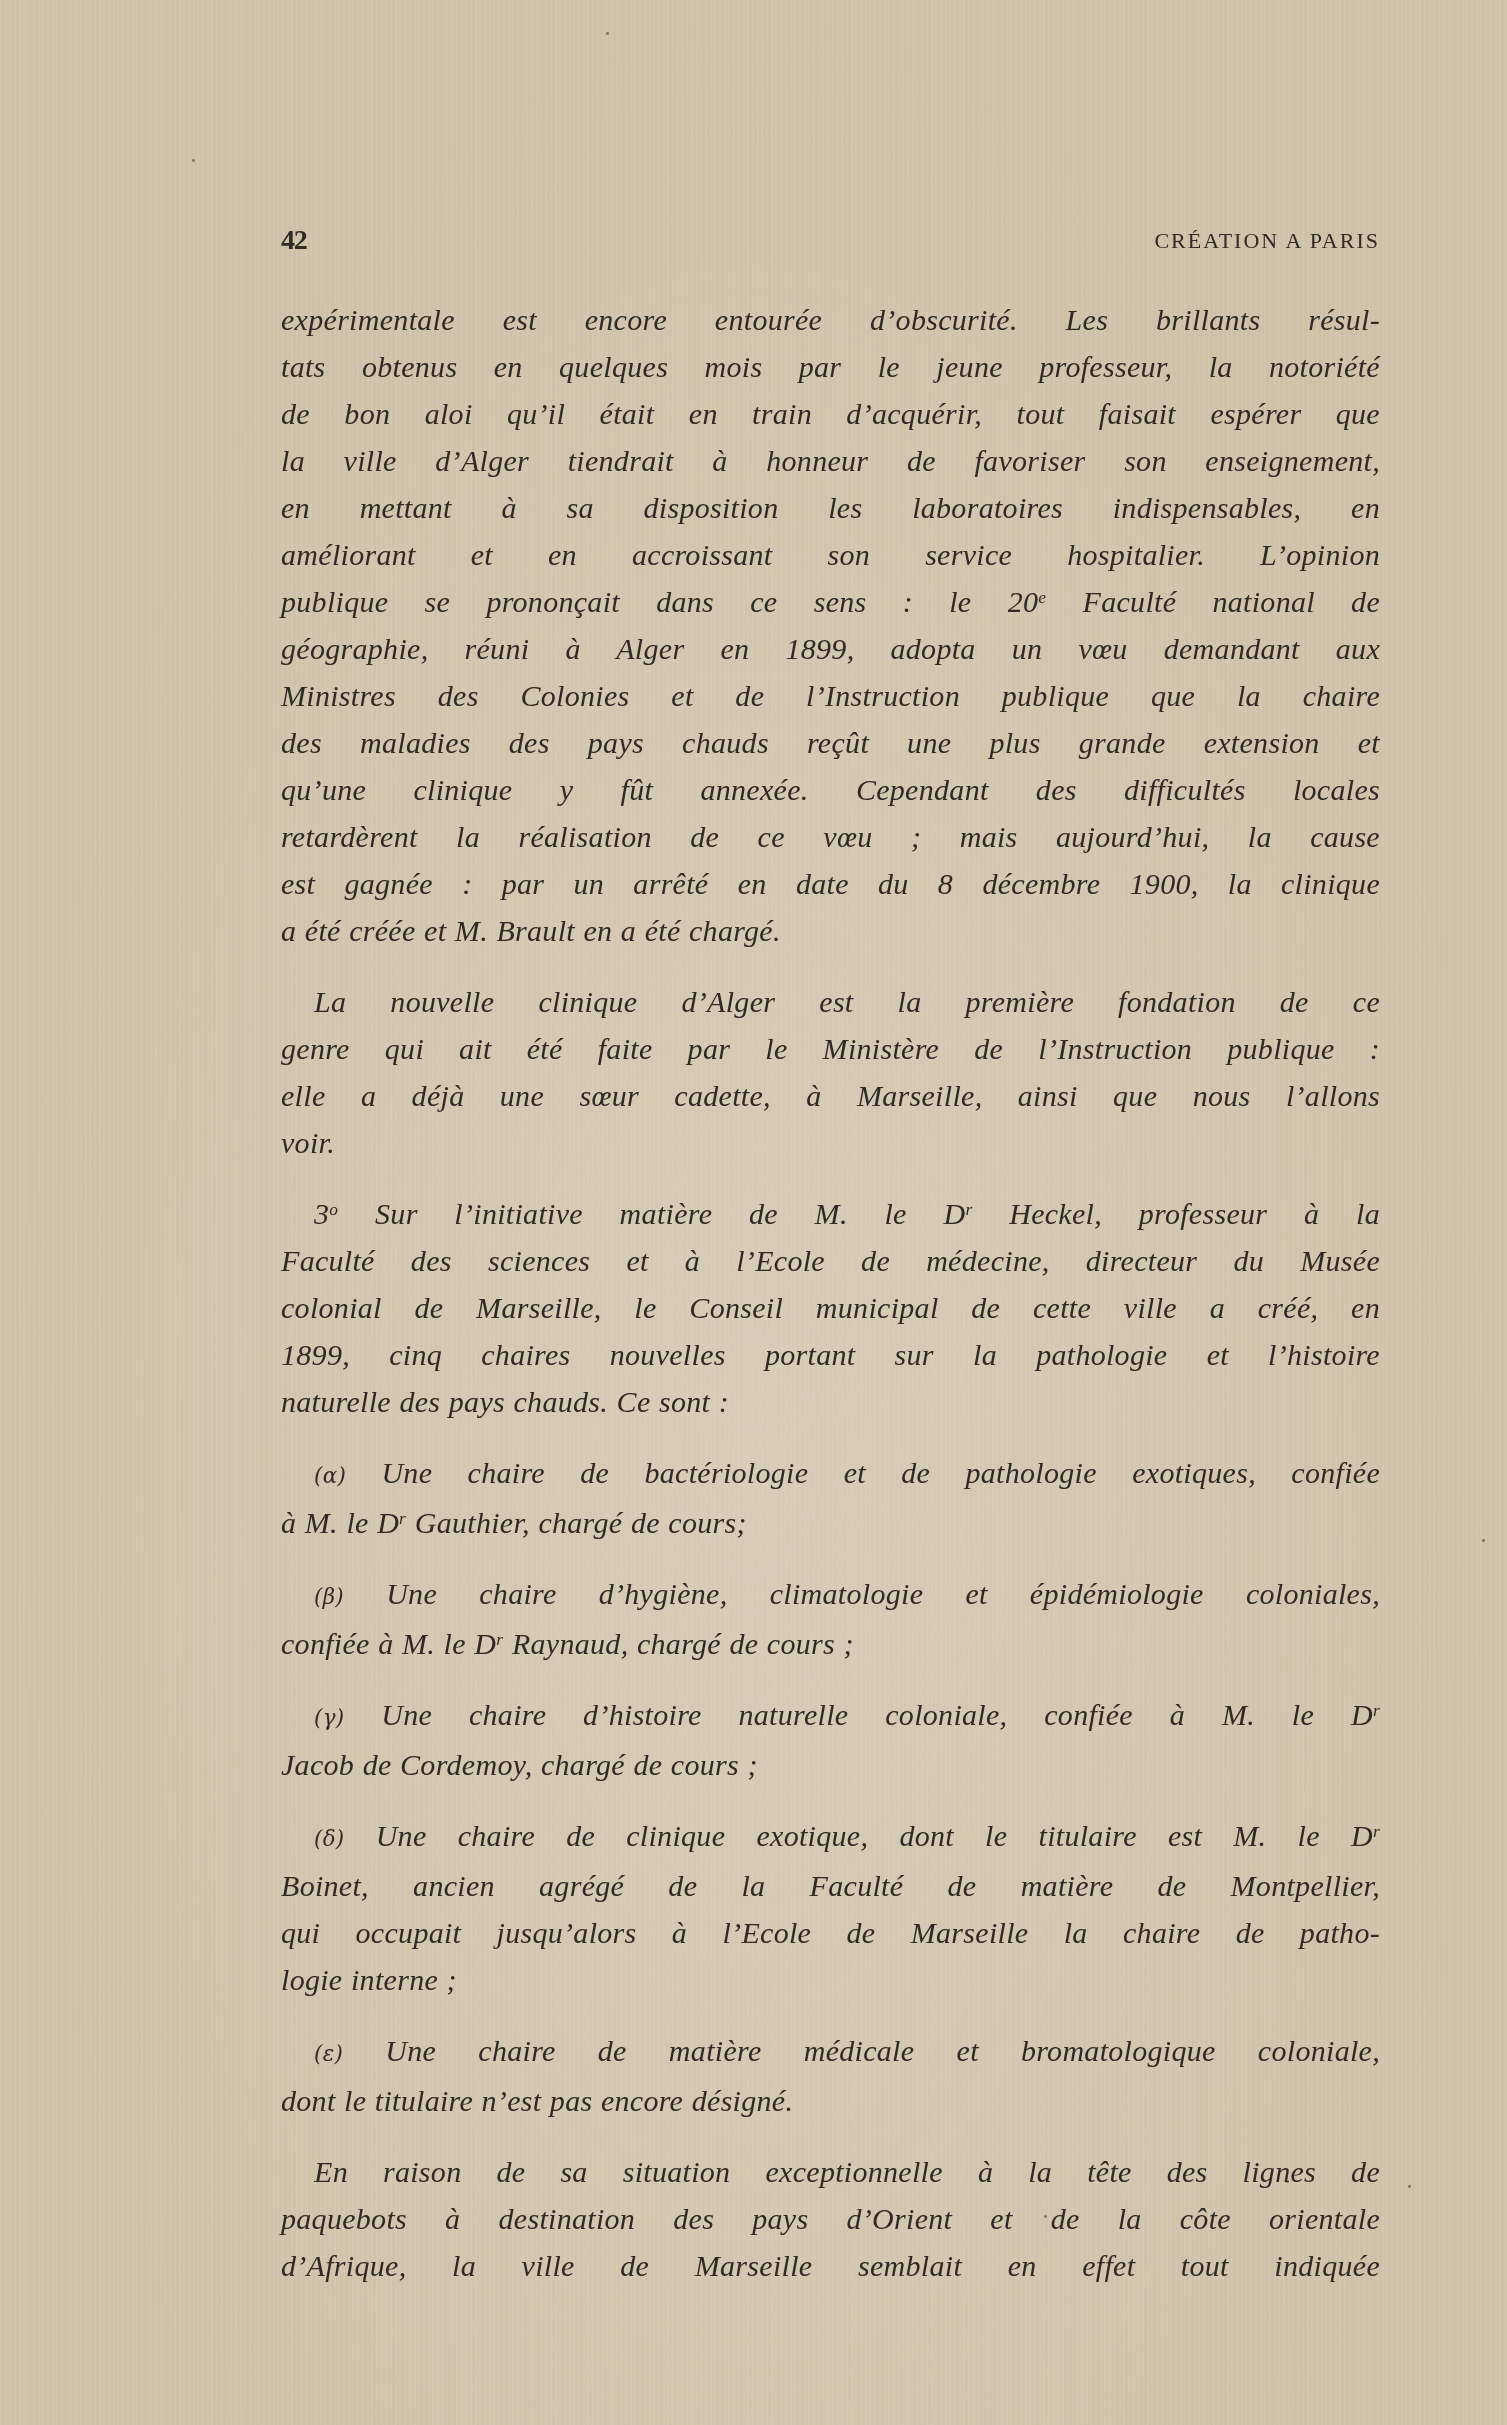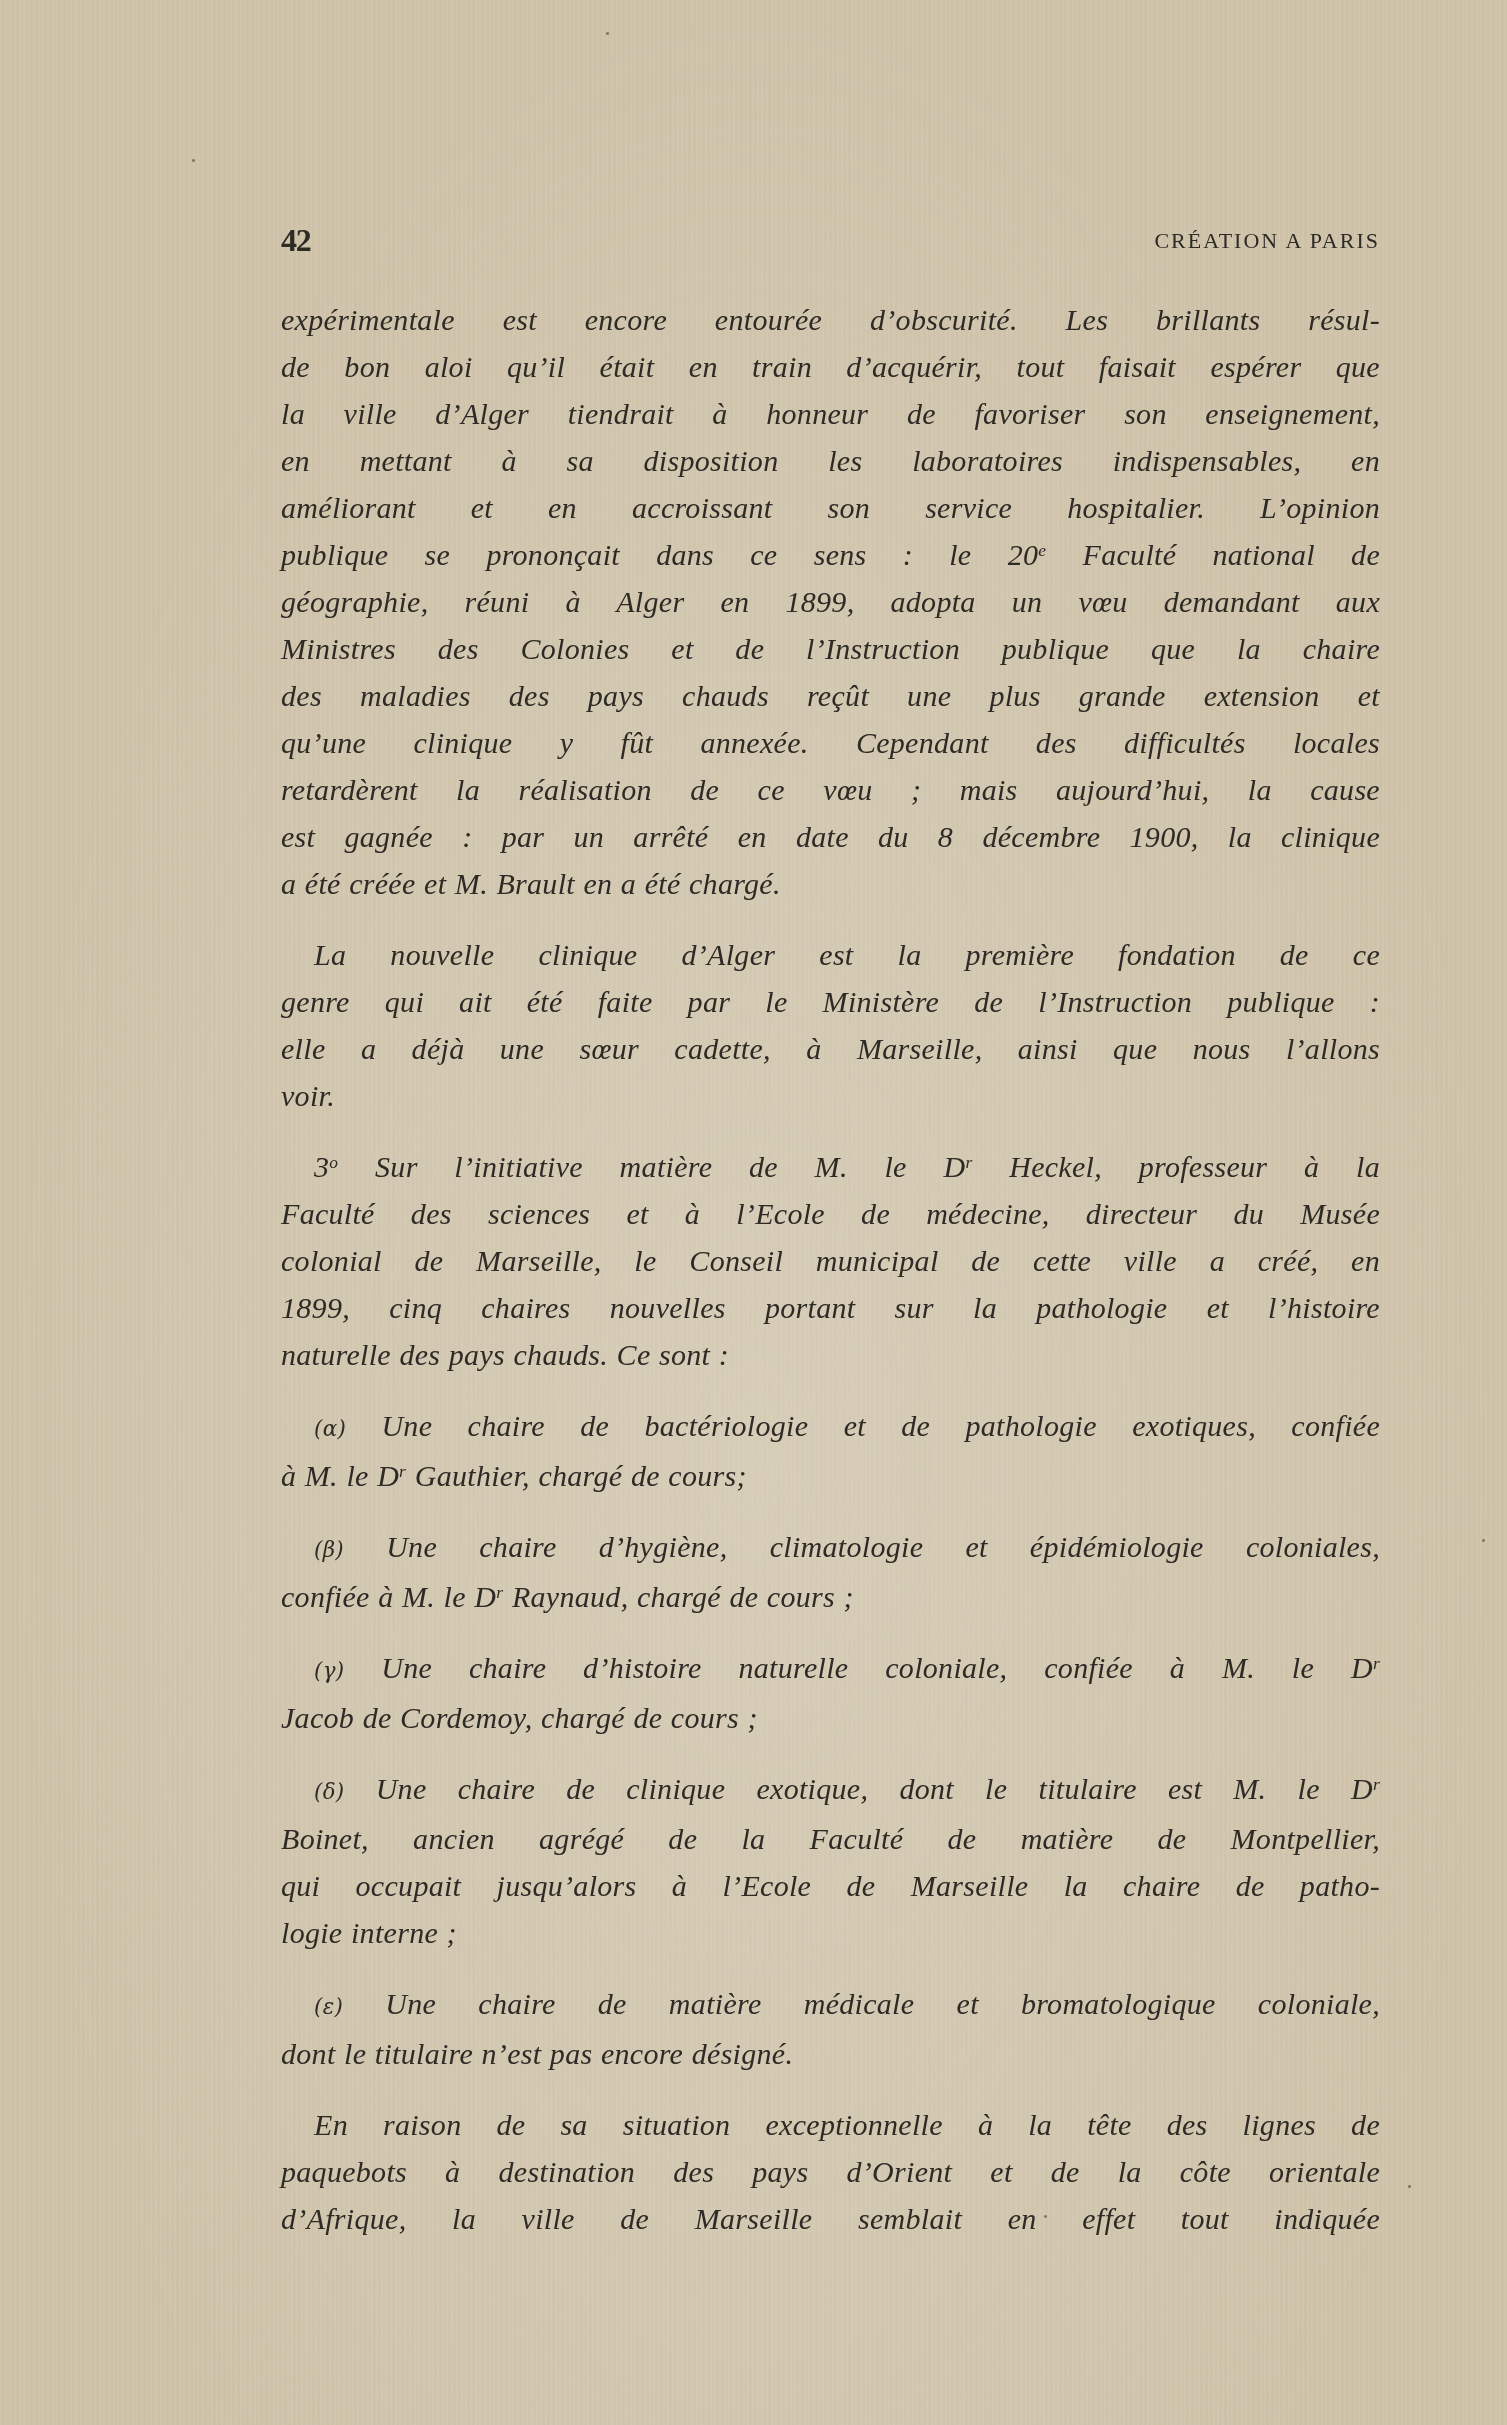--- a/index.html
+++ b/index.html
@@ -26,21 +26,21 @@
     }
     .running-head {
       position: relative;
       height: 40px;
       margin-bottom: 35px;
     }
     .page-number {
       position: absolute;
       left: 0;
       top: 0;
-      font-size: 32px;
+      font-size: 28px;
       line-height: 38px;
       font-weight: bold;
       letter-spacing: -1.3px;
     }
     .running-title {
       position: absolute;
       left: 0;
       right: 0;
       top: 5.4px;
       text-align: right;
@@ -97,20 +97,21 @@
 <body>
 
 <div class="page">
   <div class="running-head">
     <span class="page-number">42</span>
     <span class="running-title">CRÉATION A PARIS</span>
   </div>
   <div class="body-text" id="body-text">
       <p class="para">
         <span class="line"><span>expérimentale est encore entourée d’obscurité. Les brillants résul-</span></span>
+        <span class="line"><span>tats obtenus en quelques mois par le jeune professeur, la notoriété</span></span>
         <span class="line"><span>de bon aloi qu’il était en train d’acquérir, tout faisait espérer que</span></span>
         <span class="line"><span>la ville d’Alger tiendrait à honneur de favoriser son enseignement,</span></span>
         <span class="line"><span>en mettant à sa disposition les laboratoires indispensables, en</span></span>
         <span class="line"><span>améliorant et en accroissant son service hospitalier. L’opinion</span></span>
         <span class="line"><span>publique se prononçait dans ce sens : le 20</span><sup>e</sup><span> Faculté national de</span></span>
         <span class="line"><span>géographie, réuni à Alger en 1899, adopta un vœu demandant aux</span></span>
         <span class="line"><span>Ministres des Colonies et de l’Instruction publique que la chaire</span></span>
         <span class="line"><span>des maladies des pays chauds reçût une plus grande extension et</span></span>
         <span class="line"><span>qu’une clinique y fût annexée. Cependant des difficultés locales</span></span>
         <span class="line"><span>retardèrent la réalisation de ce vœu ; mais aujourd’hui, la cause</span></span>

